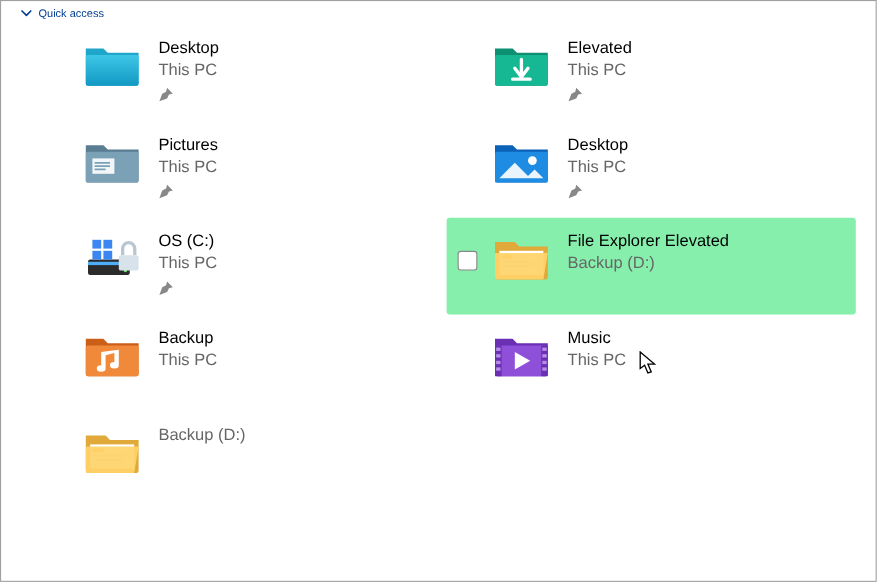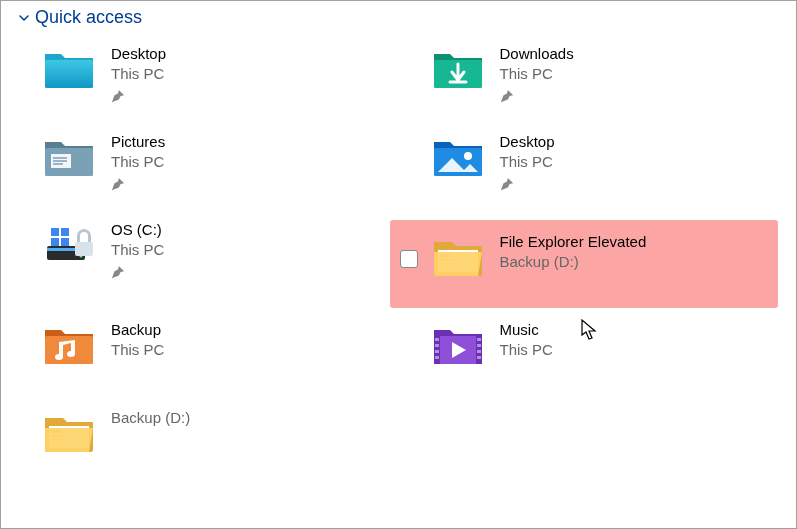--- a/index.html
+++ b/index.html
@@ -14,46 +14,45 @@
     color: #000;
     border: 1px solid #a0a0a0;
     overflow: hidden;
     position: relative;
   }
   .header {
     display: flex;
     gap: 6px;
     padding: 6px 10px 4px 18px;
     color: #003e92;
-    font-size: 18px;
+    font-size: 10px;
   }
   .chevron {
     width: 10px;
     height: 10px;
     display: inline-block;
   }
   .grid {
     display: grid;
     grid-template-columns: 1fr 1fr;
     column-gap: 0;
     row-gap: 0;
-    padding: 0 18px 0 0;
+    padding: 0 18px 0 33px;
   }
   .cell {
     display: flex;
     align-items: flex-start;
     padding: 8px 10px 8px 40px;
     min-height: 88px;
     position: relative;
     border-radius: 3px;
     gap: 14px;
   }
   .cell.hovered {
-    background: #fca5a5;
-    margin-top: 12px;
+    background: #86efac;
   }
   .icon-wrap {
     width: 56px;
     height: 56px;
     flex-shrink: 0;
     display: flex;
     align-items: center;
     justify-content: center;
   }
   .text-col {
@@ -129,21 +128,21 @@
 
   <div class="cell">
     <span class="icon-wrap">
       <svg viewBox="0 0 56 56" width="56" height="56">
         <path d="M4 14 L20 14 L24 18 L52 18 L52 46 Q52 48 50 48 L6 48 Q4 48 4 46 Z" fill="#0d8f72"></path>
         <rect x="4" y="20" width="48" height="28" rx="2" fill="#15b893"></rect>
         <path d="M28 24 L28 36 M22 32 L28 40 L34 32 M20 42 L36 42" stroke="#fff" stroke-width="3" fill="none" stroke-linecap="round" stroke-linejoin="round"></path>
       </svg>
     </span>
     <div class="text-col">
-      <span class="item-title">Downloads</span>
+      <span class="item-title">Elevated</span>
       <span class="item-sub">This PC</span>
       <span class="pin"><svg width="14" height="14" viewBox="0 0 16 16">
             <path d="M9 1 L15 7 L11 8 L9 12 L4 7 L8 5 Z M4 7 L1 15 L9 12" fill="#888"></path>
           </svg></span>
     </div>
   </div>
 
   <div class="cell">
     <span class="icon-wrap">
       <svg viewBox="0 0 56 56" width="56" height="56">

